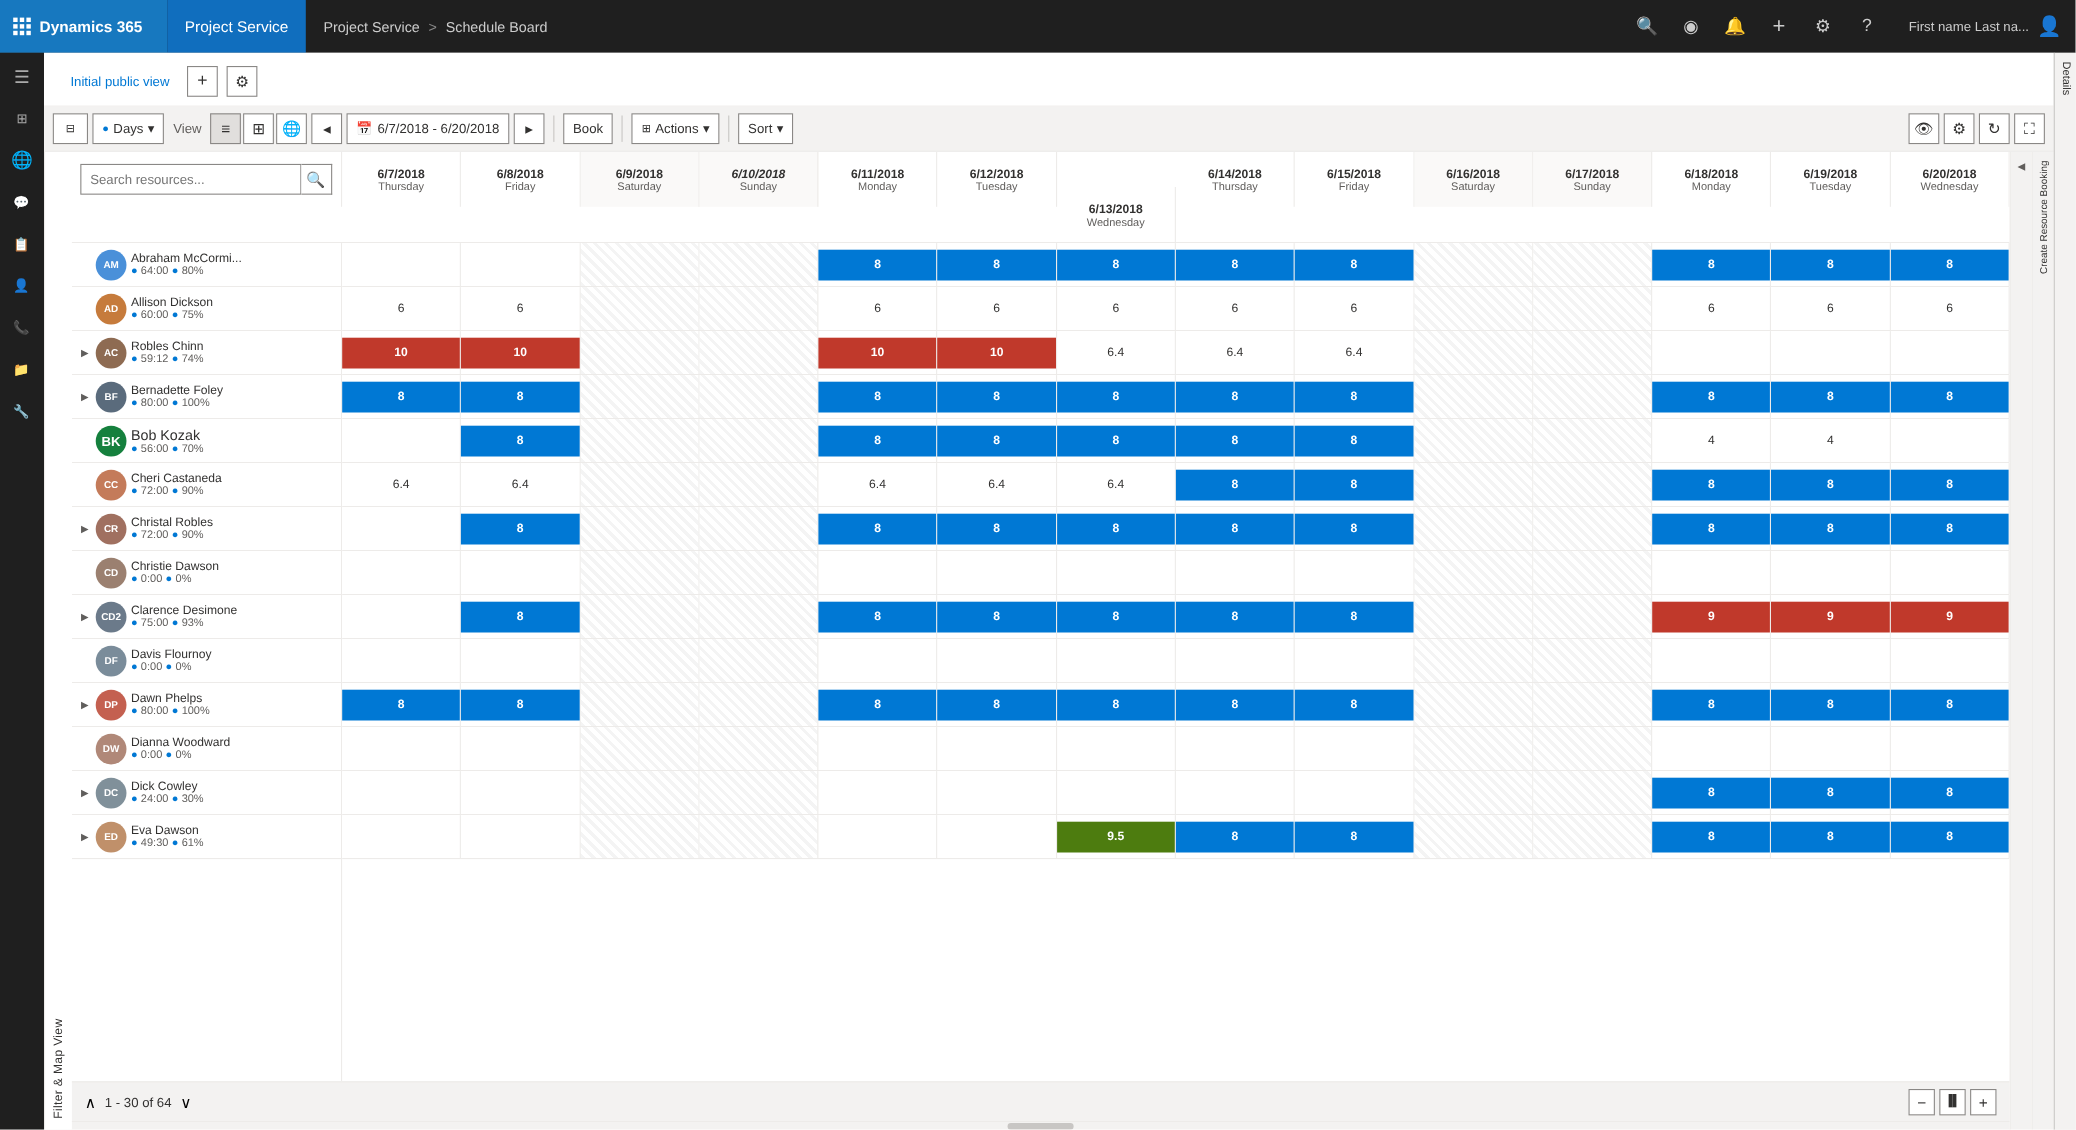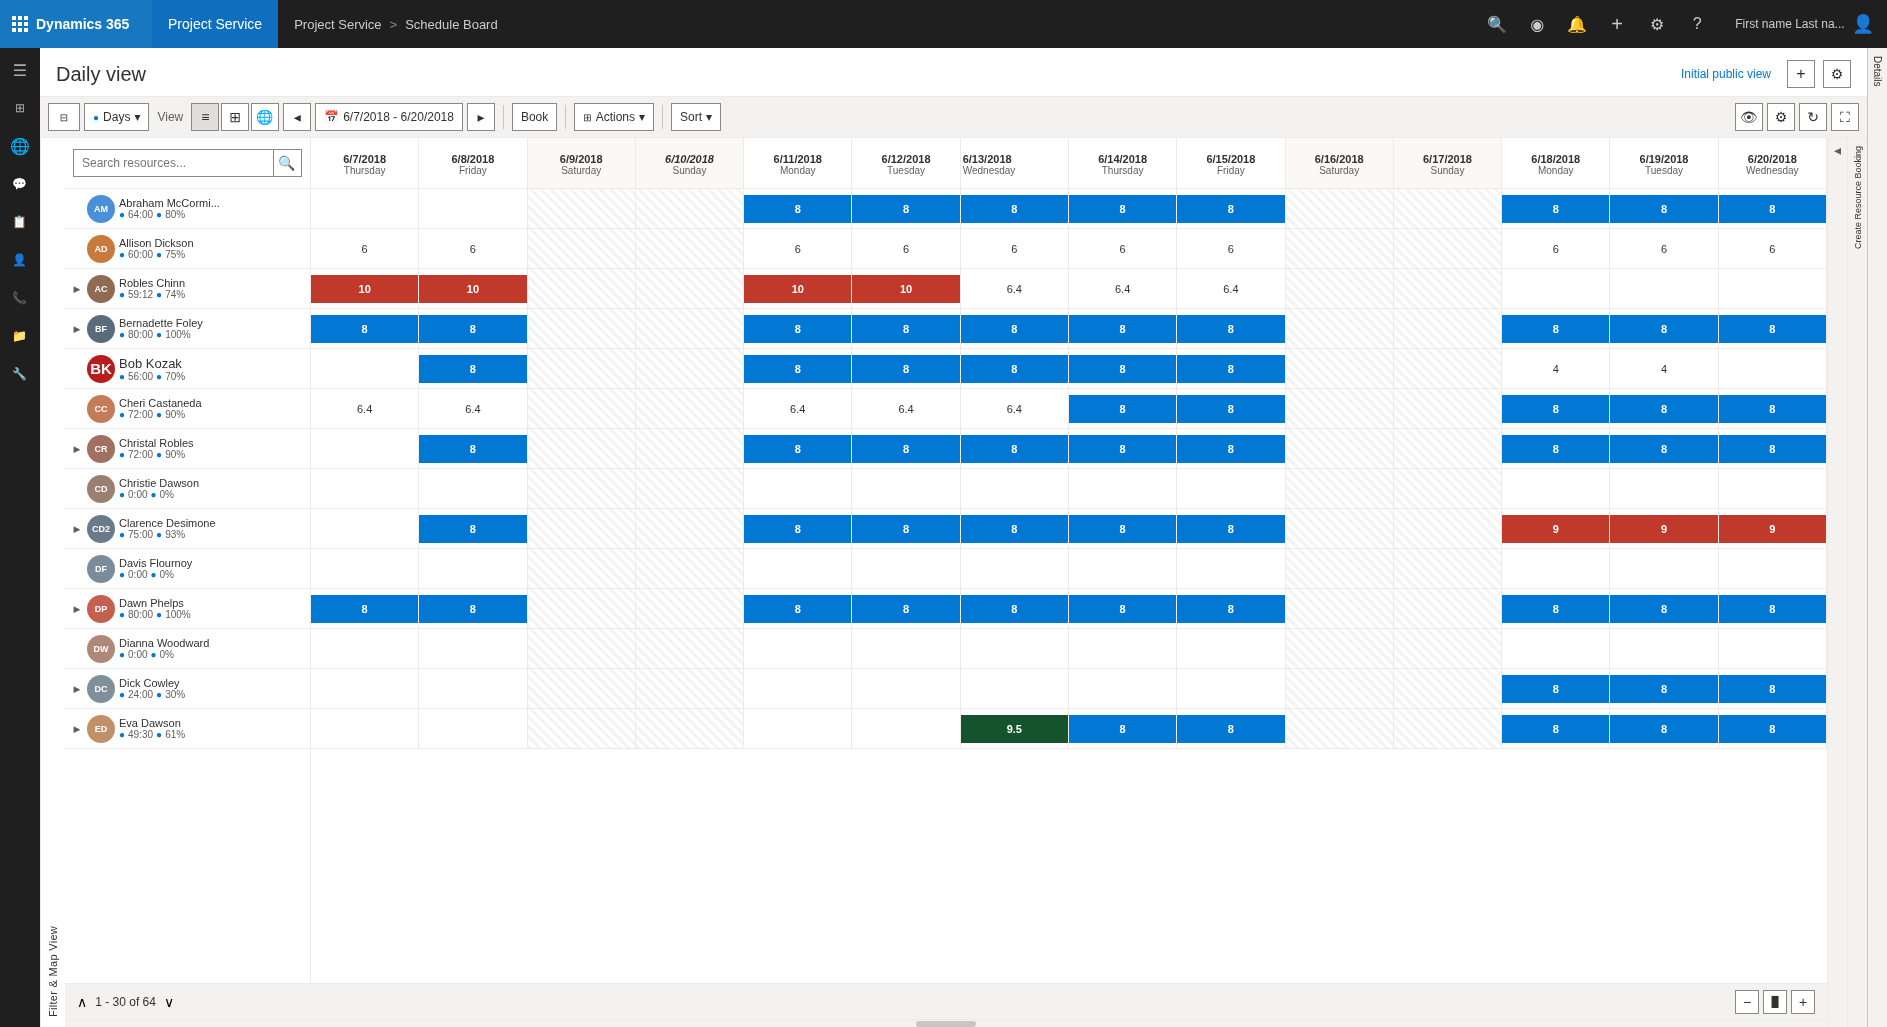--- a/index.html
+++ b/index.html
@@ -339,21 +339,20 @@
     <div class="left-sidebar-icon" style="font-size:12px;">📋</div>
     <div class="left-sidebar-icon" style="font-size:12px;">👤</div>
     <div class="left-sidebar-icon" style="font-size:12px;">📞</div>
     <div class="left-sidebar-icon" style="font-size:12px;">📁</div>
     <div class="left-sidebar-icon" style="font-size:12px;">🔧</div>
   </div>
 
   <div class="content-area">
 
     <div class="page-header">
-      <div class="page-title">Daily view</div>
       <div class="page-header-actions">
         <button class="initial-public-btn">Initial public view</button>
         <button class="add-view-btn">+</button>
         <button class="settings-cog-btn">⚙</button>
       </div>
     </div>
 
     <div class="toolbar">
 
       <div class="icon-btn" style="width:32px; font-size:10px;">⊟</div>
@@ -441,21 +440,21 @@
                 <div style="font-size: 10px; color: rgb(96, 94, 92);">Sunday</div>
               </div>
               <div style="flex: 1 1 0%; text-align: center; padding: 4px 2px 2px; border-right: 1px solid rgb(237, 235, 233); min-width: 70px; height: 50px; display: flex; flex-direction: column; align-items: center; justify-content: center;">
                 <div style="font-size: 11px; color: rgb(50, 49, 48); font-weight: 600;">6/11/2018</div>
                 <div style="font-size: 10px; color: rgb(96, 94, 92);">Monday</div>
               </div>
               <div style="flex: 1 1 0%; text-align: center; padding: 4px 2px 2px; border-right: 1px solid rgb(237, 235, 233); min-width: 70px; height: 50px; display: flex; flex-direction: column; align-items: center; justify-content: center;">
                 <div style="font-size: 11px; color: rgb(50, 49, 48); font-weight: 600;">6/12/2018</div>
                 <div style="font-size: 10px; color: rgb(96, 94, 92);">Tuesday</div>
               </div>
-              <div style="flex: 1 1 0%; text-align: center; padding: 4px 2px 2px; border-right: 1px solid rgb(237, 235, 233); min-width: 70px; height: 50px; display: flex; flex-direction: column; align-items: flex-start; justify-content: center;">
+              <div style="flex: 1 1 0%; text-align: center; padding: 4px 2px 2px; border-right: 1px solid rgb(237, 235, 233); min-width: 70px; height: 50px; display: flex; flex-direction: column; align-items: center; justify-content: center; margin-top: 32px;">
                 <div style="font-size: 11px; color: rgb(50, 49, 48); font-weight: 600;">6/13/2018</div>
                 <div style="font-size: 10px; color: rgb(96, 94, 92);">Wednesday</div>
               </div>
               <div style="flex: 1 1 0%; text-align: center; padding: 4px 2px 2px; border-right: 1px solid rgb(237, 235, 233); min-width: 70px; height: 50px; display: flex; flex-direction: column; align-items: center; justify-content: center;">
                 <div style="font-size: 11px; color: rgb(50, 49, 48); font-weight: 600;">6/14/2018</div>
                 <div style="font-size: 10px; color: rgb(96, 94, 92);">Thursday</div>
               </div>
               <div style="flex: 1 1 0%; text-align: center; padding: 4px 2px 2px; border-right: 1px solid rgb(237, 235, 233); min-width: 70px; height: 50px; display: flex; flex-direction: column; align-items: center; justify-content: center;">
                 <div style="font-size: 11px; color: rgb(50, 49, 48); font-weight: 600;">6/15/2018</div>
                 <div style="font-size: 10px; color: rgb(96, 94, 92);">Friday</div>
@@ -513,21 +512,21 @@
               <div style="display: flex; align-items: center; height: 40px; border-bottom: 1px solid rgb(237, 235, 233); padding: 0px 6px; gap: 4px; background: rgb(255, 255, 255); cursor: pointer;">
                 <div style="width: 12px; height: 12px; display: flex; align-items: center; justify-content: center; font-size: 9px; color: rgb(96, 94, 92); flex-shrink: 0;">▶</div>
                 <div style="width: 28px; height: 28px; border-radius: 50%; background: rgb(90, 107, 124); flex-shrink: 0; display: flex; align-items: center; justify-content: center; font-size: 9px; color: rgb(255, 255, 255); font-weight: 600;">BF</div>
                 <div style="flex: 1 1 0%; min-width: 0px;">
                   <div style="font-size: 11px; color: rgb(50, 49, 48); white-space: nowrap; overflow: hidden; text-overflow: ellipsis; font-weight: 500;">Bernadette Foley</div>
                   <div style="font-size: 10px; color: rgb(96, 94, 92); display: flex; gap: 3px; align-items: center;"><span style="color:#0078d4;">●</span>80:00 <span style="color:#0078d4;">●</span> 100%</div>
                 </div>
               </div>
               <div style="display: flex; align-items: center; height: 40px; border-bottom: 1px solid rgb(237, 235, 233); padding: 0px 6px; gap: 4px; background: rgb(255, 255, 255); cursor: pointer;">
                 <div style="width: 12px; height: 12px; display: flex; align-items: center; justify-content: center; font-size: 9px; color: rgb(96, 94, 92); flex-shrink: 0;"></div>
-                <div style="width: 28px; height: 28px; border-radius: 50%; background: #b91c1c; flex-shrink: 0; display: flex; align-items: center; justify-content: center; font-size: 15px; color: rgb(255, 255, 255); font-weight: 600; text-align: right;">BK</div>
+                <div style="width: 28px; height: 28px; border-radius: 50%; background: #15803d; flex-shrink: 0; display: flex; align-items: center; justify-content: center; font-size: 12px; color: rgb(255, 255, 255); font-weight: 600; text-align: right;">BK</div>
                 <div style="flex: 1 1 0%; min-width: 0px;">
                   <div style="font-size: 13px; color: rgb(50, 49, 48); white-space: nowrap; overflow: hidden; text-overflow: ellipsis; font-weight: 500;">Bob Kozak</div>
                   <div style="font-size: 10px; color: rgb(96, 94, 92); display: flex; gap: 3px; align-items: center;"><span style="color:#0078d4;">●</span>56:00 <span style="color:#0078d4;">●</span> 70%</div>
                 </div>
               </div>
               <div style="display: flex; align-items: center; height: 40px; border-bottom: 1px solid rgb(237, 235, 233); padding: 0px 6px; gap: 4px; background: rgb(255, 255, 255); cursor: pointer;">
                 <div style="width: 12px; height: 12px; display: flex; align-items: center; justify-content: center; font-size: 9px; color: rgb(96, 94, 92); flex-shrink: 0;"></div>
                 <div style="width: 28px; height: 28px; border-radius: 50%; background: rgb(196, 123, 90); flex-shrink: 0; display: flex; align-items: center; justify-content: center; font-size: 9px; color: rgb(255, 255, 255); font-weight: 600;">CC</div>
                 <div style="flex: 1 1 0%; min-width: 0px;">
                   <div style="font-size: 11px; color: rgb(50, 49, 48); white-space: nowrap; overflow: hidden; text-overflow: ellipsis; font-weight: 500;">Cheri Castaneda</div>
@@ -978,21 +977,21 @@
                 </div>
               </div>
               <div style="display: flex; height: 40px; border-bottom: 1px solid rgb(237, 235, 233); background: rgb(255, 255, 255);">
                 <div style="flex: 1 1 0%; border-right: 1px solid rgb(237, 235, 233); display: flex; align-items: center; justify-content: center; min-width: 70px; position: relative;"></div>
                 <div style="flex: 1 1 0%; border-right: 1px solid rgb(237, 235, 233); display: flex; align-items: center; justify-content: center; min-width: 70px; position: relative;"></div>
                 <div style="flex: 1 1 0%; border-right: 1px solid rgb(237, 235, 233); display: flex; align-items: center; justify-content: center; min-width: 70px; position: relative; background: repeating-linear-gradient(45deg, rgb(244, 244, 244), rgb(244, 244, 244) 3px, rgb(255, 255, 255) 3px, rgb(255, 255, 255) 7px);"></div>
                 <div style="flex: 1 1 0%; border-right: 1px solid rgb(237, 235, 233); display: flex; align-items: center; justify-content: center; min-width: 70px; position: relative; background: repeating-linear-gradient(45deg, rgb(244, 244, 244), rgb(244, 244, 244) 3px, rgb(255, 255, 255) 3px, rgb(255, 255, 255) 7px);"></div>
                 <div style="flex: 1 1 0%; border-right: 1px solid rgb(237, 235, 233); display: flex; align-items: center; justify-content: center; min-width: 70px; position: relative;"></div>
                 <div style="flex: 1 1 0%; border-right: 1px solid rgb(237, 235, 233); display: flex; align-items: center; justify-content: center; min-width: 70px; position: relative;"></div>
                 <div style="flex: 1 1 0%; border-right: 1px solid rgb(237, 235, 233); display: flex; align-items: center; justify-content: center; min-width: 70px; position: relative;">
-                  <div style="width: 100%; height: 28px; display: flex; align-items: center; justify-content: center; font-size: 11px; font-weight: 600; color: rgb(255, 255, 255); background: #14532d;">9.5</div>
+                  <div style="width: 100%; height: 28px; display: flex; align-items: center; justify-content: center; font-size: 11px; font-weight: 600; color: rgb(255, 255, 255); background: #4d7c0f;">9.5</div>
                 </div>
                 <div style="flex: 1 1 0%; border-right: 1px solid rgb(237, 235, 233); display: flex; align-items: center; justify-content: center; min-width: 70px; position: relative;">
                   <div style="width: 100%; height: 28px; display: flex; align-items: center; justify-content: center; font-size: 11px; font-weight: 600; color: rgb(255, 255, 255); background: rgb(0, 120, 212);">8</div>
                 </div>
                 <div style="flex: 1 1 0%; border-right: 1px solid rgb(237, 235, 233); display: flex; align-items: center; justify-content: center; min-width: 70px; position: relative;">
                   <div style="width: 100%; height: 28px; display: flex; align-items: center; justify-content: center; font-size: 11px; font-weight: 600; color: rgb(255, 255, 255); background: rgb(0, 120, 212);">8</div>
                 </div>
                 <div style="flex: 1 1 0%; border-right: 1px solid rgb(237, 235, 233); display: flex; align-items: center; justify-content: center; min-width: 70px; position: relative; background: repeating-linear-gradient(45deg, rgb(244, 244, 244), rgb(244, 244, 244) 3px, rgb(255, 255, 255) 3px, rgb(255, 255, 255) 7px);"></div>
                 <div style="flex: 1 1 0%; border-right: 1px solid rgb(237, 235, 233); display: flex; align-items: center; justify-content: center; min-width: 70px; position: relative; background: repeating-linear-gradient(45deg, rgb(244, 244, 244), rgb(244, 244, 244) 3px, rgb(255, 255, 255) 3px, rgb(255, 255, 255) 7px);"></div>
                 <div style="flex: 1 1 0%; border-right: 1px solid rgb(237, 235, 233); display: flex; align-items: center; justify-content: center; min-width: 70px; position: relative;">

